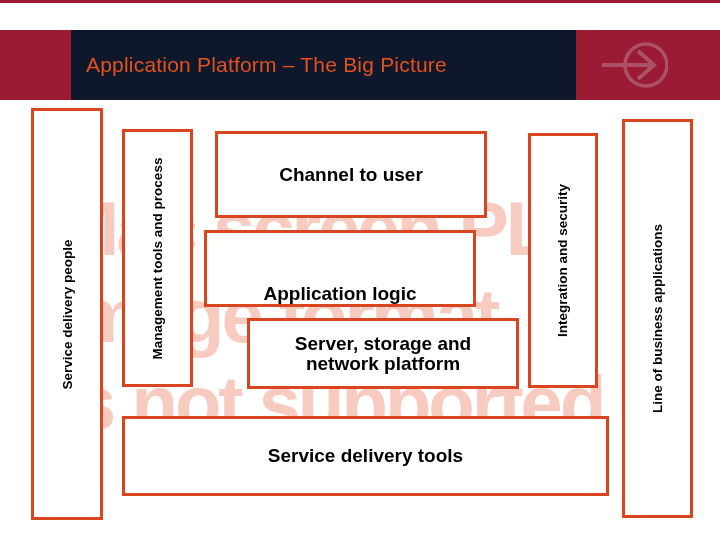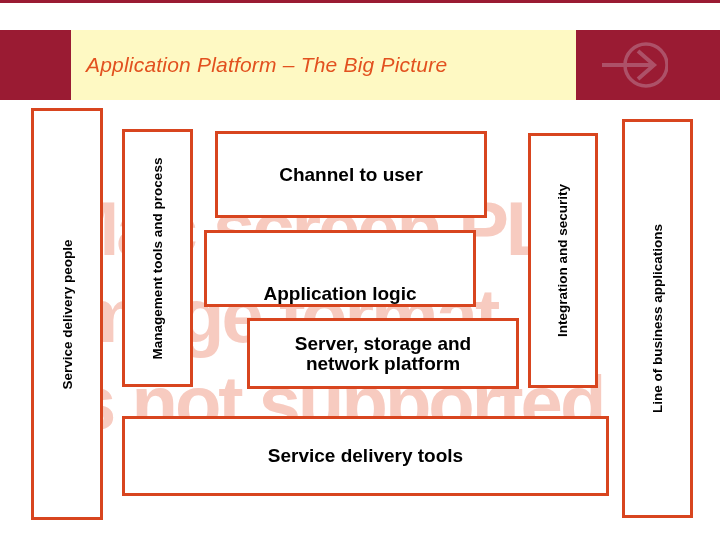--- a/index.html
+++ b/index.html
@@ -14,22 +14,22 @@
   .top-strip{
     position:absolute;left:0;top:0;width:720px;height:3px;
     background:#9A1B33;z-index:3;
   }
   .hdr-left{
     position:absolute;left:0;top:30px;width:71px;height:70px;
     background:#9A1B33;z-index:2;
   }
   .hdr-black{
     position:absolute;left:71px;top:30px;width:505px;height:70px;
-    background:#fef9c3;z-index:2;
-    display:flex;align-items:center;font-style:italic;
+    background:#0f172a;z-index:2;
+    display:flex;align-items:center;
   }
   .hdr-right{
     position:absolute;left:576px;top:30px;width:144px;height:70px;
     background:#9A1B33;z-index:2;
   }
   .slide-title{
     color:#E2511F;
     font-size:21px;
     letter-spacing:0.2px;
     padding-left:15px;

